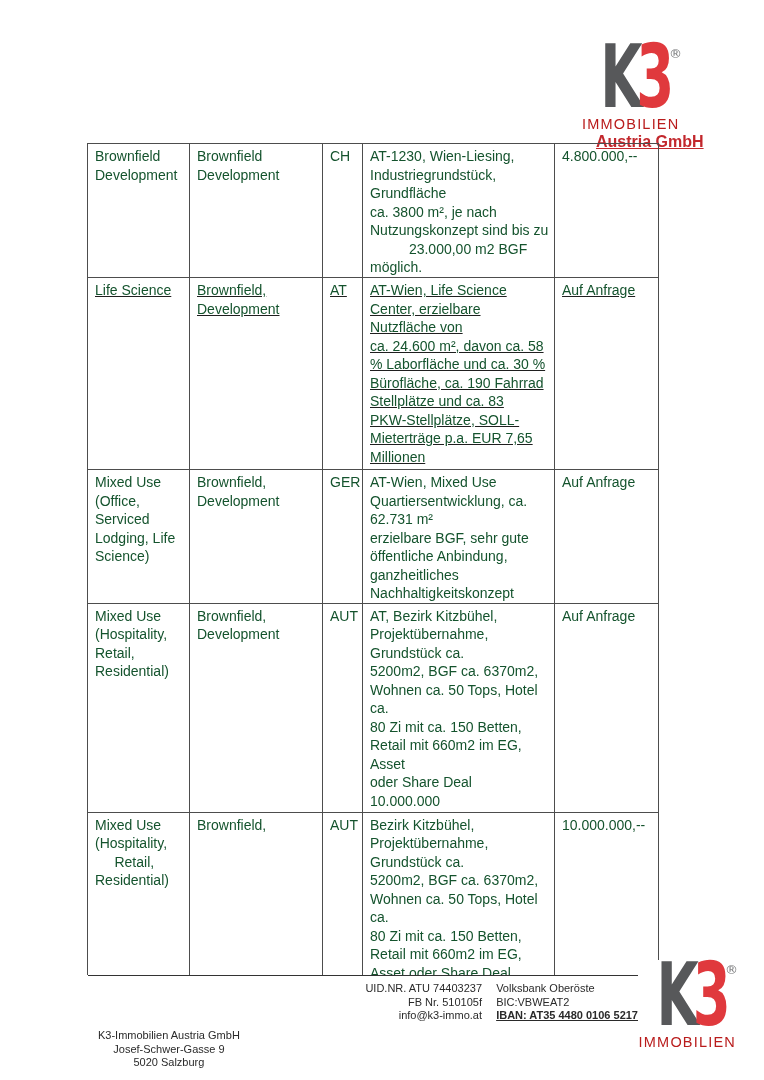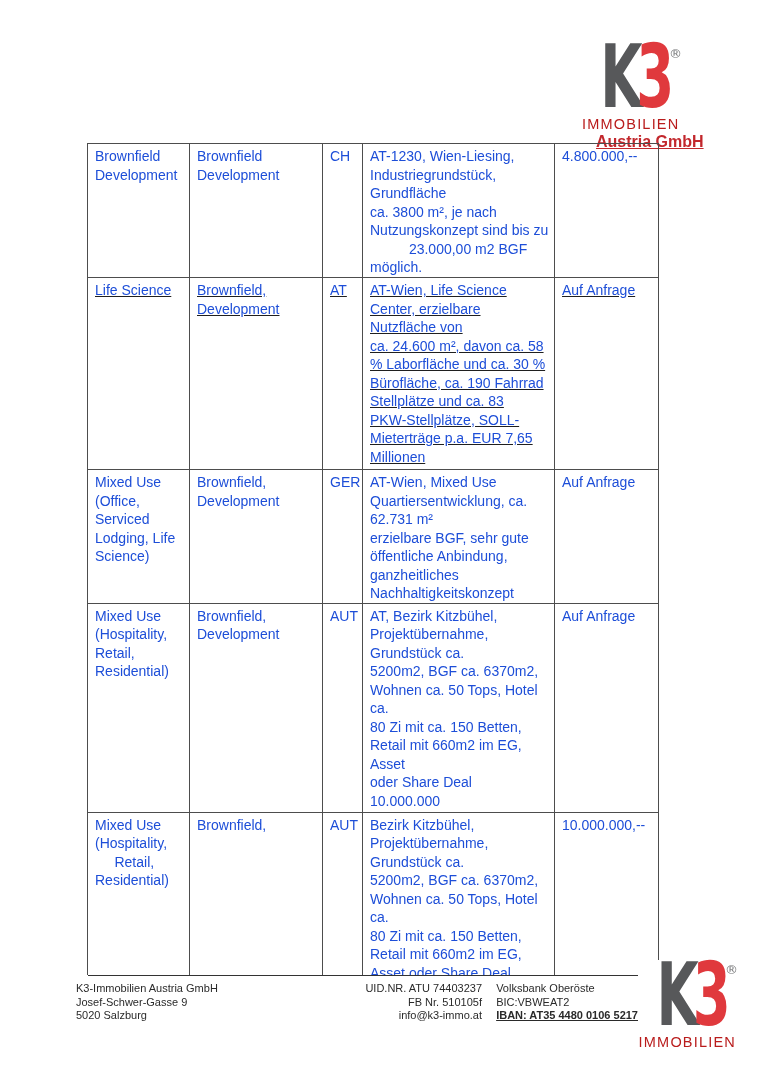--- a/index.html
+++ b/index.html
@@ -33,30 +33,30 @@
     font-size:16px;font-weight:bold;color:#c2272c;text-decoration:underline;
     margin-top:1px;transform:translateX(14px);white-space:nowrap;
   }
 
   
   .tablewrap{position:absolute;left:87px;top:143px;width:575px;height:832px;overflow:hidden;}
   table.listings{border-collapse:collapse;table-layout:fixed;width:571px;}
   table.listings td{
     border:1px solid #4d4d4d;vertical-align:top;
     padding:3px 4px 0 7px;font-size:14px;line-height:18.5px;
-    white-space:pre-wrap;overflow:hidden;color:#1d4ed8;
+    white-space:pre-wrap;overflow:hidden;color:#14532d;
   }
   td.c-country{padding-left:8px;margin-top:48px;}
   tr.r1{height:134px;} tr.r2{height:192px;text-decoration:underline;} tr.r3{height:133px;}
   tr.r4{height:209px;} tr.r5{height:164px;}
 
   
   .footrule{position:absolute;left:88px;top:975px;width:560px;border-top:1.5px solid #333;z-index:1;}
   .foot{position:absolute;top:982px;font-size:11px;line-height:13.5px;color:#2a2a2a;z-index:1;}
-  .foot-left{left:76px;text-align:left;}
+  .foot-left{left:98px;text-align:center;margin-top:47px;}
   .foot-center{left:282px;width:200px;text-align:right;}
   .foot-right{right:126px;text-align:left;white-space:nowrap;}
   .bold{font-weight:bold;text-decoration:underline;}
 </style>
 </head>
 <body>
 
 <div class="page">
 
   <div class="logo logo-top">

